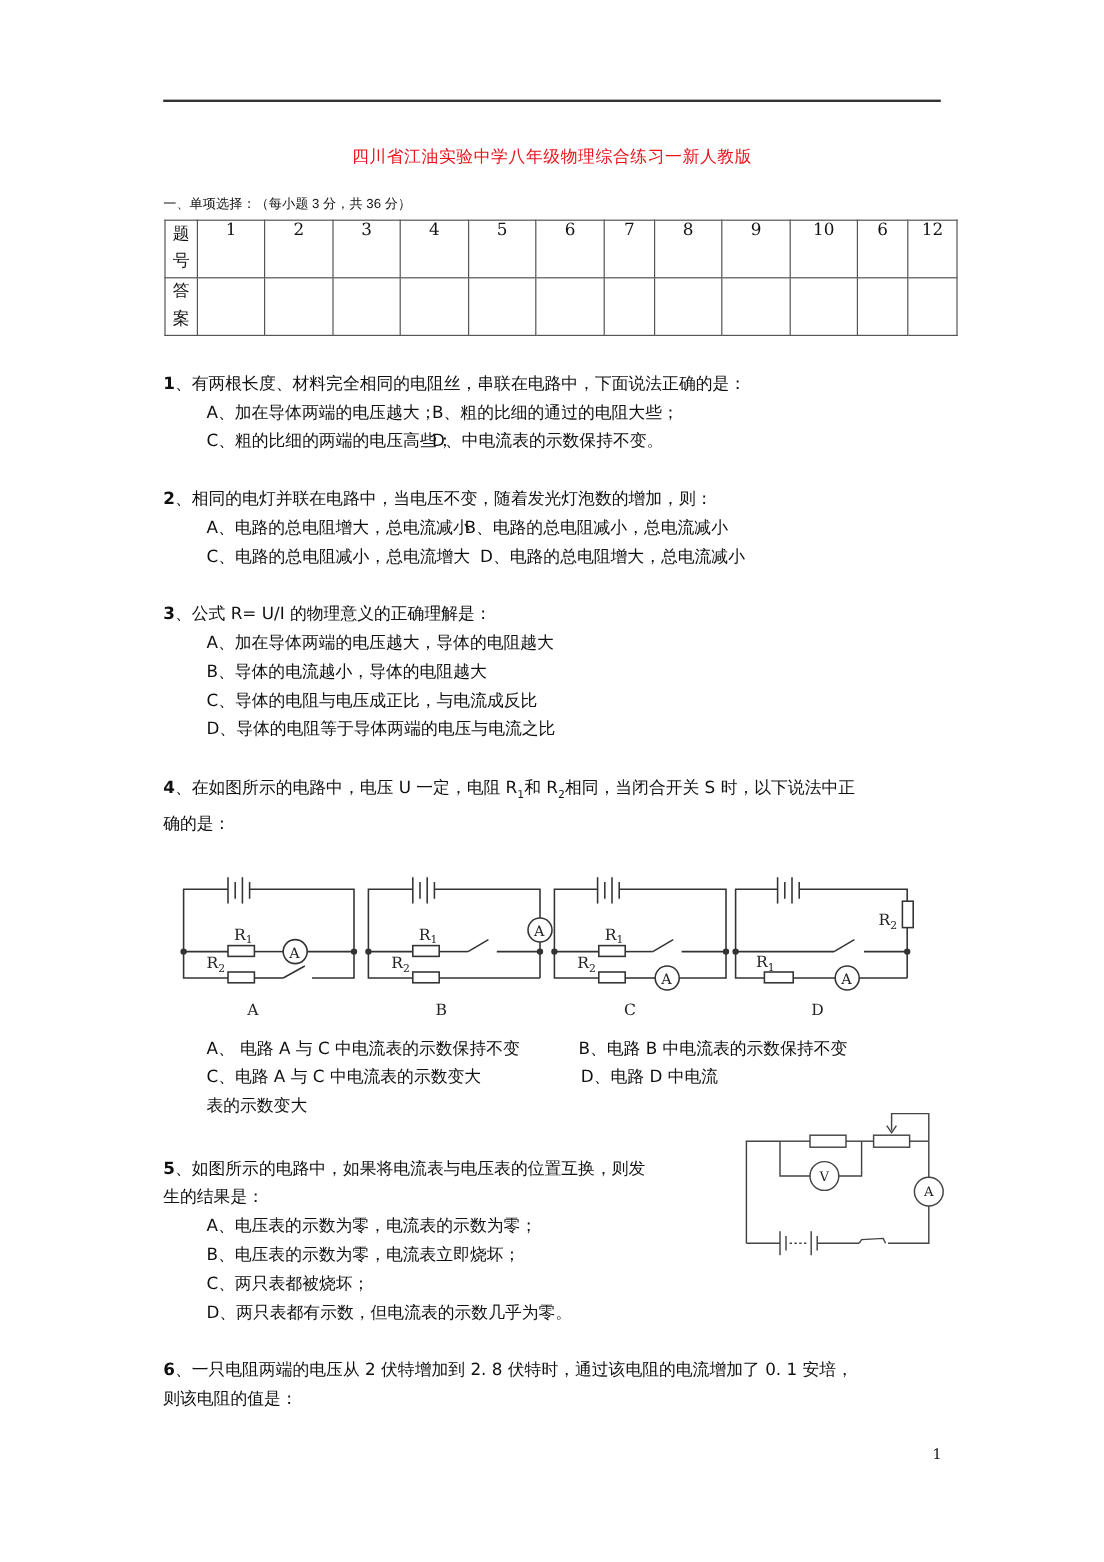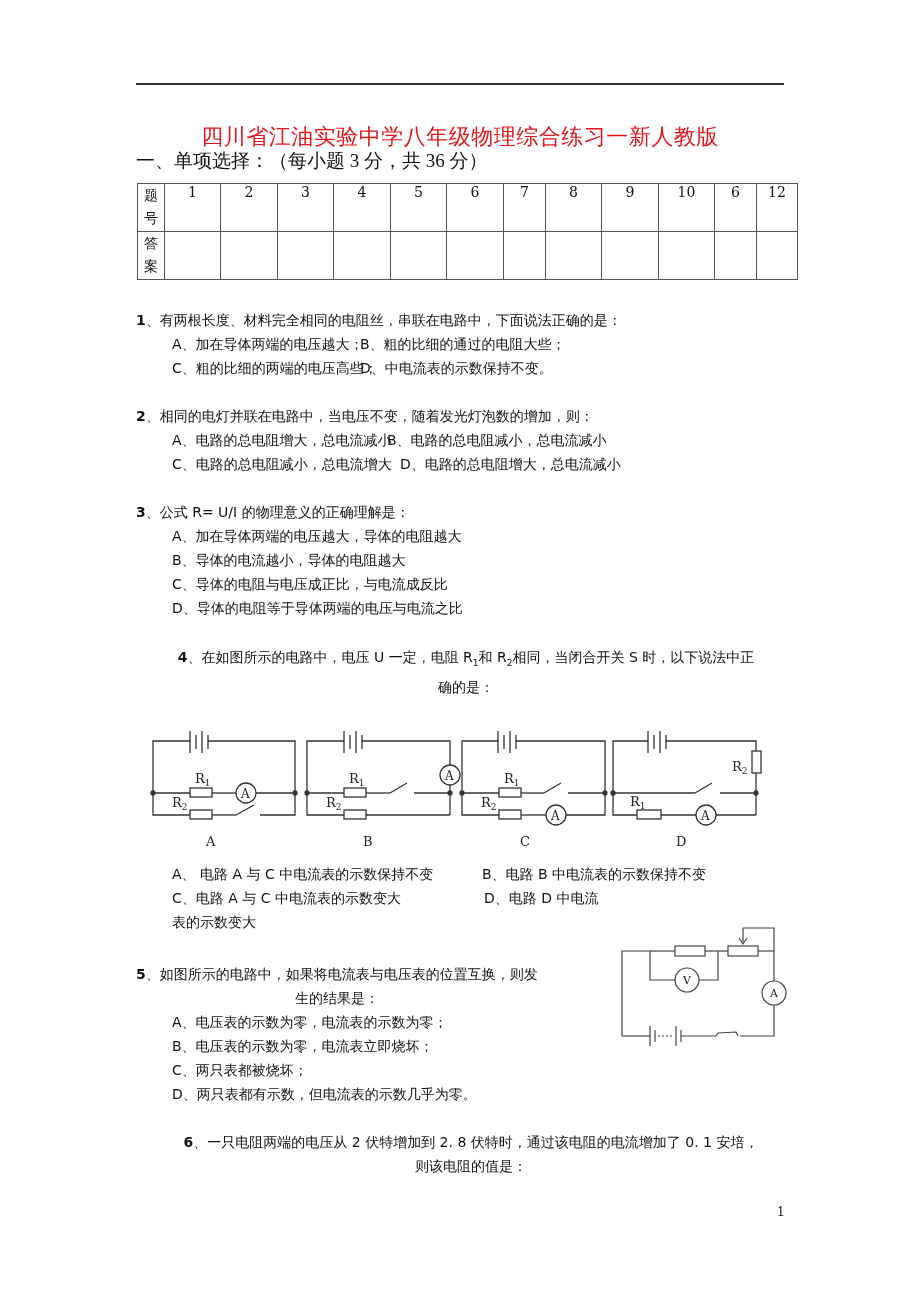--- a/index.html
+++ b/index.html
@@ -1,23 +1,23 @@
 <!DOCTYPE html>
 <html><head>
 <meta charset="utf-8">
 <style>
   html, body { margin:0; padding:0; background:#fff; }
   body { width:920px; height:1302px; position:relative; font-family:"DejaVu Serif", serif; color:#111; overflow:hidden; }
   .rule { position:absolute; left:136px; top:83px; width:648px; height:2px; background:#333; }
-  .title { position:absolute; left:0; width:920px; top:122px; text-align:center; font-size:22px; color:#e8141b; font-family:Liberation Serif, serif; letter-spacing:0.5px; }
-  .sec { position:absolute; left:136px; top:148px; font-size:19px; font-family:Liberation Serif, serif; }
+  .title { position:absolute; left:0; width:920px; top:122px; text-align:center; font-size:14px; color:#e8141b; font-family:Liberation Serif, serif; letter-spacing:0.5px; }
+  .sec { position:absolute; left:136px; top:162px; font-size:11px; font-family:Liberation Sans, sans-serif; }
   table.ans { position:absolute; left:137px; top:183px; border-collapse:collapse; font-size:14px; }
   table.ans td { border:1px solid #555; text-align:center; vertical-align:top; padding:0; height:47px; }
   table.ans td.lab { width:26px; line-height:23px; font-size:14px; }
-  .q { position:absolute; left:136px; font-size:14px; line-height:24px; font-family:"DejaVu Sans", sans-serif;text-align:center; }
+  .q { position:absolute; left:136px; font-size:14px; line-height:24px; font-family:"DejaVu Sans", sans-serif; }
   .opt { position:absolute; font-size:14px; line-height:24px; font-family:"DejaVu Sans", sans-serif; white-space:nowrap; }
   .qnum { font-weight:bold; }
   b { font-weight:normal; }
   sub { font-size:9px; }
   svg text { font-family:"DejaVu Serif", serif; }
   .pagenum { position:absolute; left:777px; top:1205px; font-size:12px; }
 </style>
 </head>
 <body>
 

